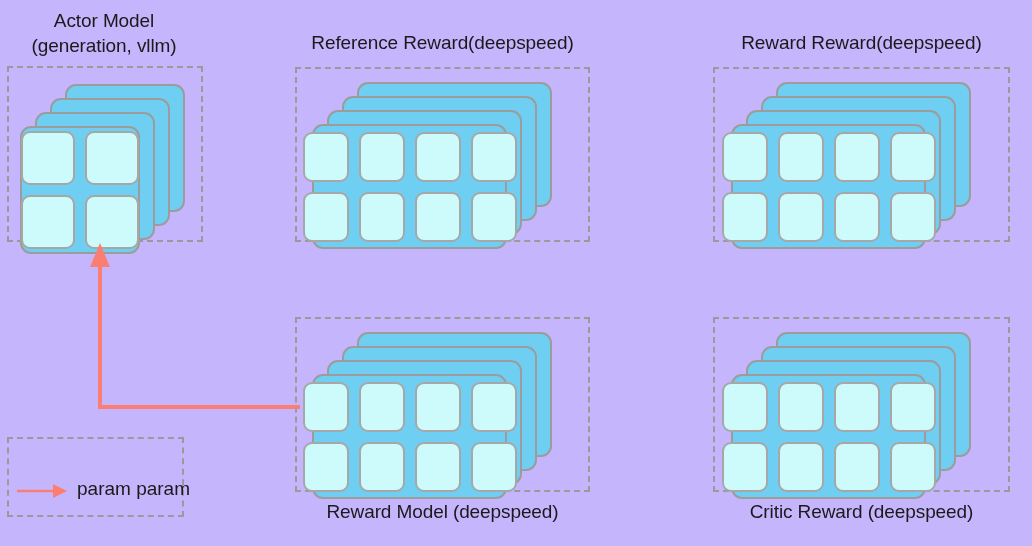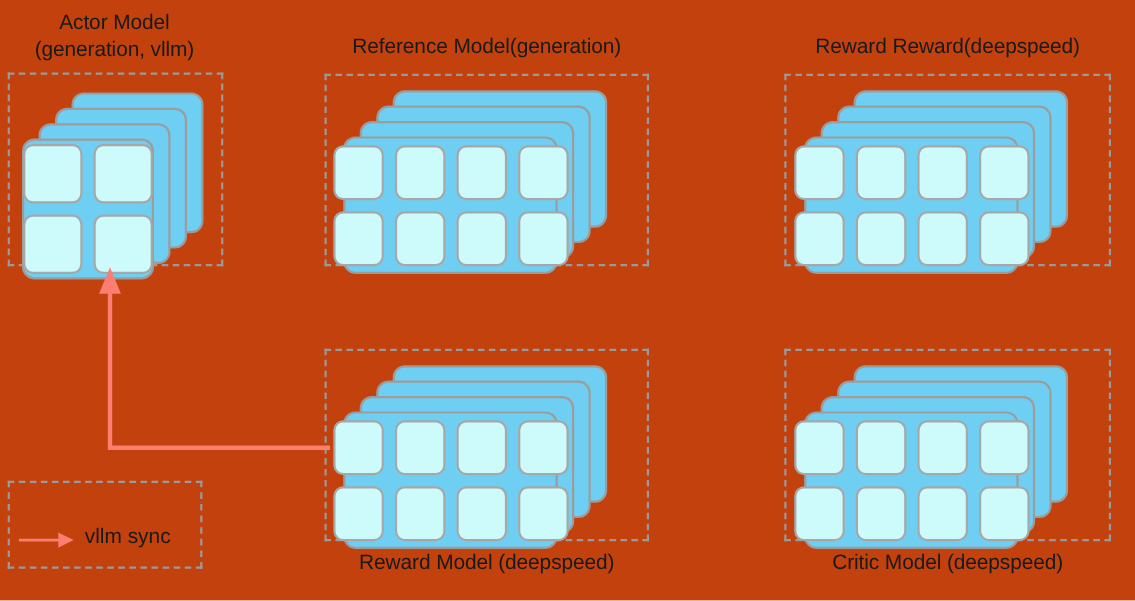--- a/index.html
+++ b/index.html
@@ -8,21 +8,21 @@
     background: #ffffff;
   }
   body {
     font-family: "Liberation Sans", sans-serif;
     -webkit-font-smoothing: antialiased;
   }
   #canvas {
     position: relative;
     width: 1032px;
     height: 546px;
-    background: #c2410c;
+    background: #c4b5fd;
     overflow: hidden;
   }
 
   
   .group {
     position: absolute;
     box-sizing: border-box;
     border: 2px dashed #9a9a9a;
     background: transparent;
   }
@@ -105,21 +105,21 @@
       <div class="card back" style="left:26px;  top:44px;  width:120px; height:128px;"></div>
       <div class="card front grid-2x2" style="left:11px; top:58px; width:120px; height:128px;">
         <div class="chip"></div>
         <div class="chip"></div>
         <div class="chip"></div>
         <div class="chip"></div>
       </div>
     </div>
   </div>
 
-  <div class="caption" style="left:295px; top:30px; width:295px;">Reference Model(generation)</div>
+  <div class="caption" style="left:295px; top:30px; width:295px;">Reference Reward(deepspeed)</div>
 
   <div class="group" style="left:295px; top:67px; width:295px; height:175px;">
     <div class="stack">
       <div class="card back" style="left:60px;  top:13px; width:195px; height:125px;"></div>
       <div class="card back" style="left:45px;  top:27px; width:195px; height:125px;"></div>
       <div class="card back" style="left:30px;  top:41px; width:195px; height:125px;"></div>
       <div class="card front grid-4x2" style="left:15px; top:55px; width:195px; height:125px;">
         <div class="chip"></div>
         <div class="chip"></div>
         <div class="chip"></div>
@@ -183,29 +183,29 @@
         <div class="chip"></div>
         <div class="chip"></div>
         <div class="chip"></div>
         <div class="chip"></div>
         <div class="chip"></div>
         <div class="chip"></div>
       </div>
     </div>
   </div>
 
-  <div class="caption" style="left:713px; top:499px; width:297px;">Critic Model (deepspeed)</div>
+  <div class="caption" style="left:713px; top:499px; width:297px;">Critic Reward (deepspeed)</div>
 
   <svg class="connector" viewBox="0 0 1032 546">
 
     <path d="M 300 407 L 100 407 L 100 262" fill="none" stroke="#FA7F72" stroke-width="4" stroke-linecap="butt" stroke-linejoin="miter"></path>
     <polygon points="100,243 110,267 90,267" fill="#FA7F72"></polygon>
   </svg>
 
   <div class="group" style="left:7px; top:437px; width:177px; height:80px;">
     <svg class="legend-arrow" style="left:8px; top:44px; width:52px; height:16px;" viewBox="0 0 52 16">
       <line x1="0" y1="8" x2="38" y2="8" stroke="#FA7F72" stroke-width="2.4"></line>
       <polygon points="50,8 36,15 36,1" fill="#FA7F72"></polygon>
     </svg>
-    <div class="legend-label" style="left:68px; top:39px;">vllm sync</div>
+    <div class="legend-label" style="left:68px; top:39px;">param param</div>
   </div>
 
 </div>
 
 </body></html>

